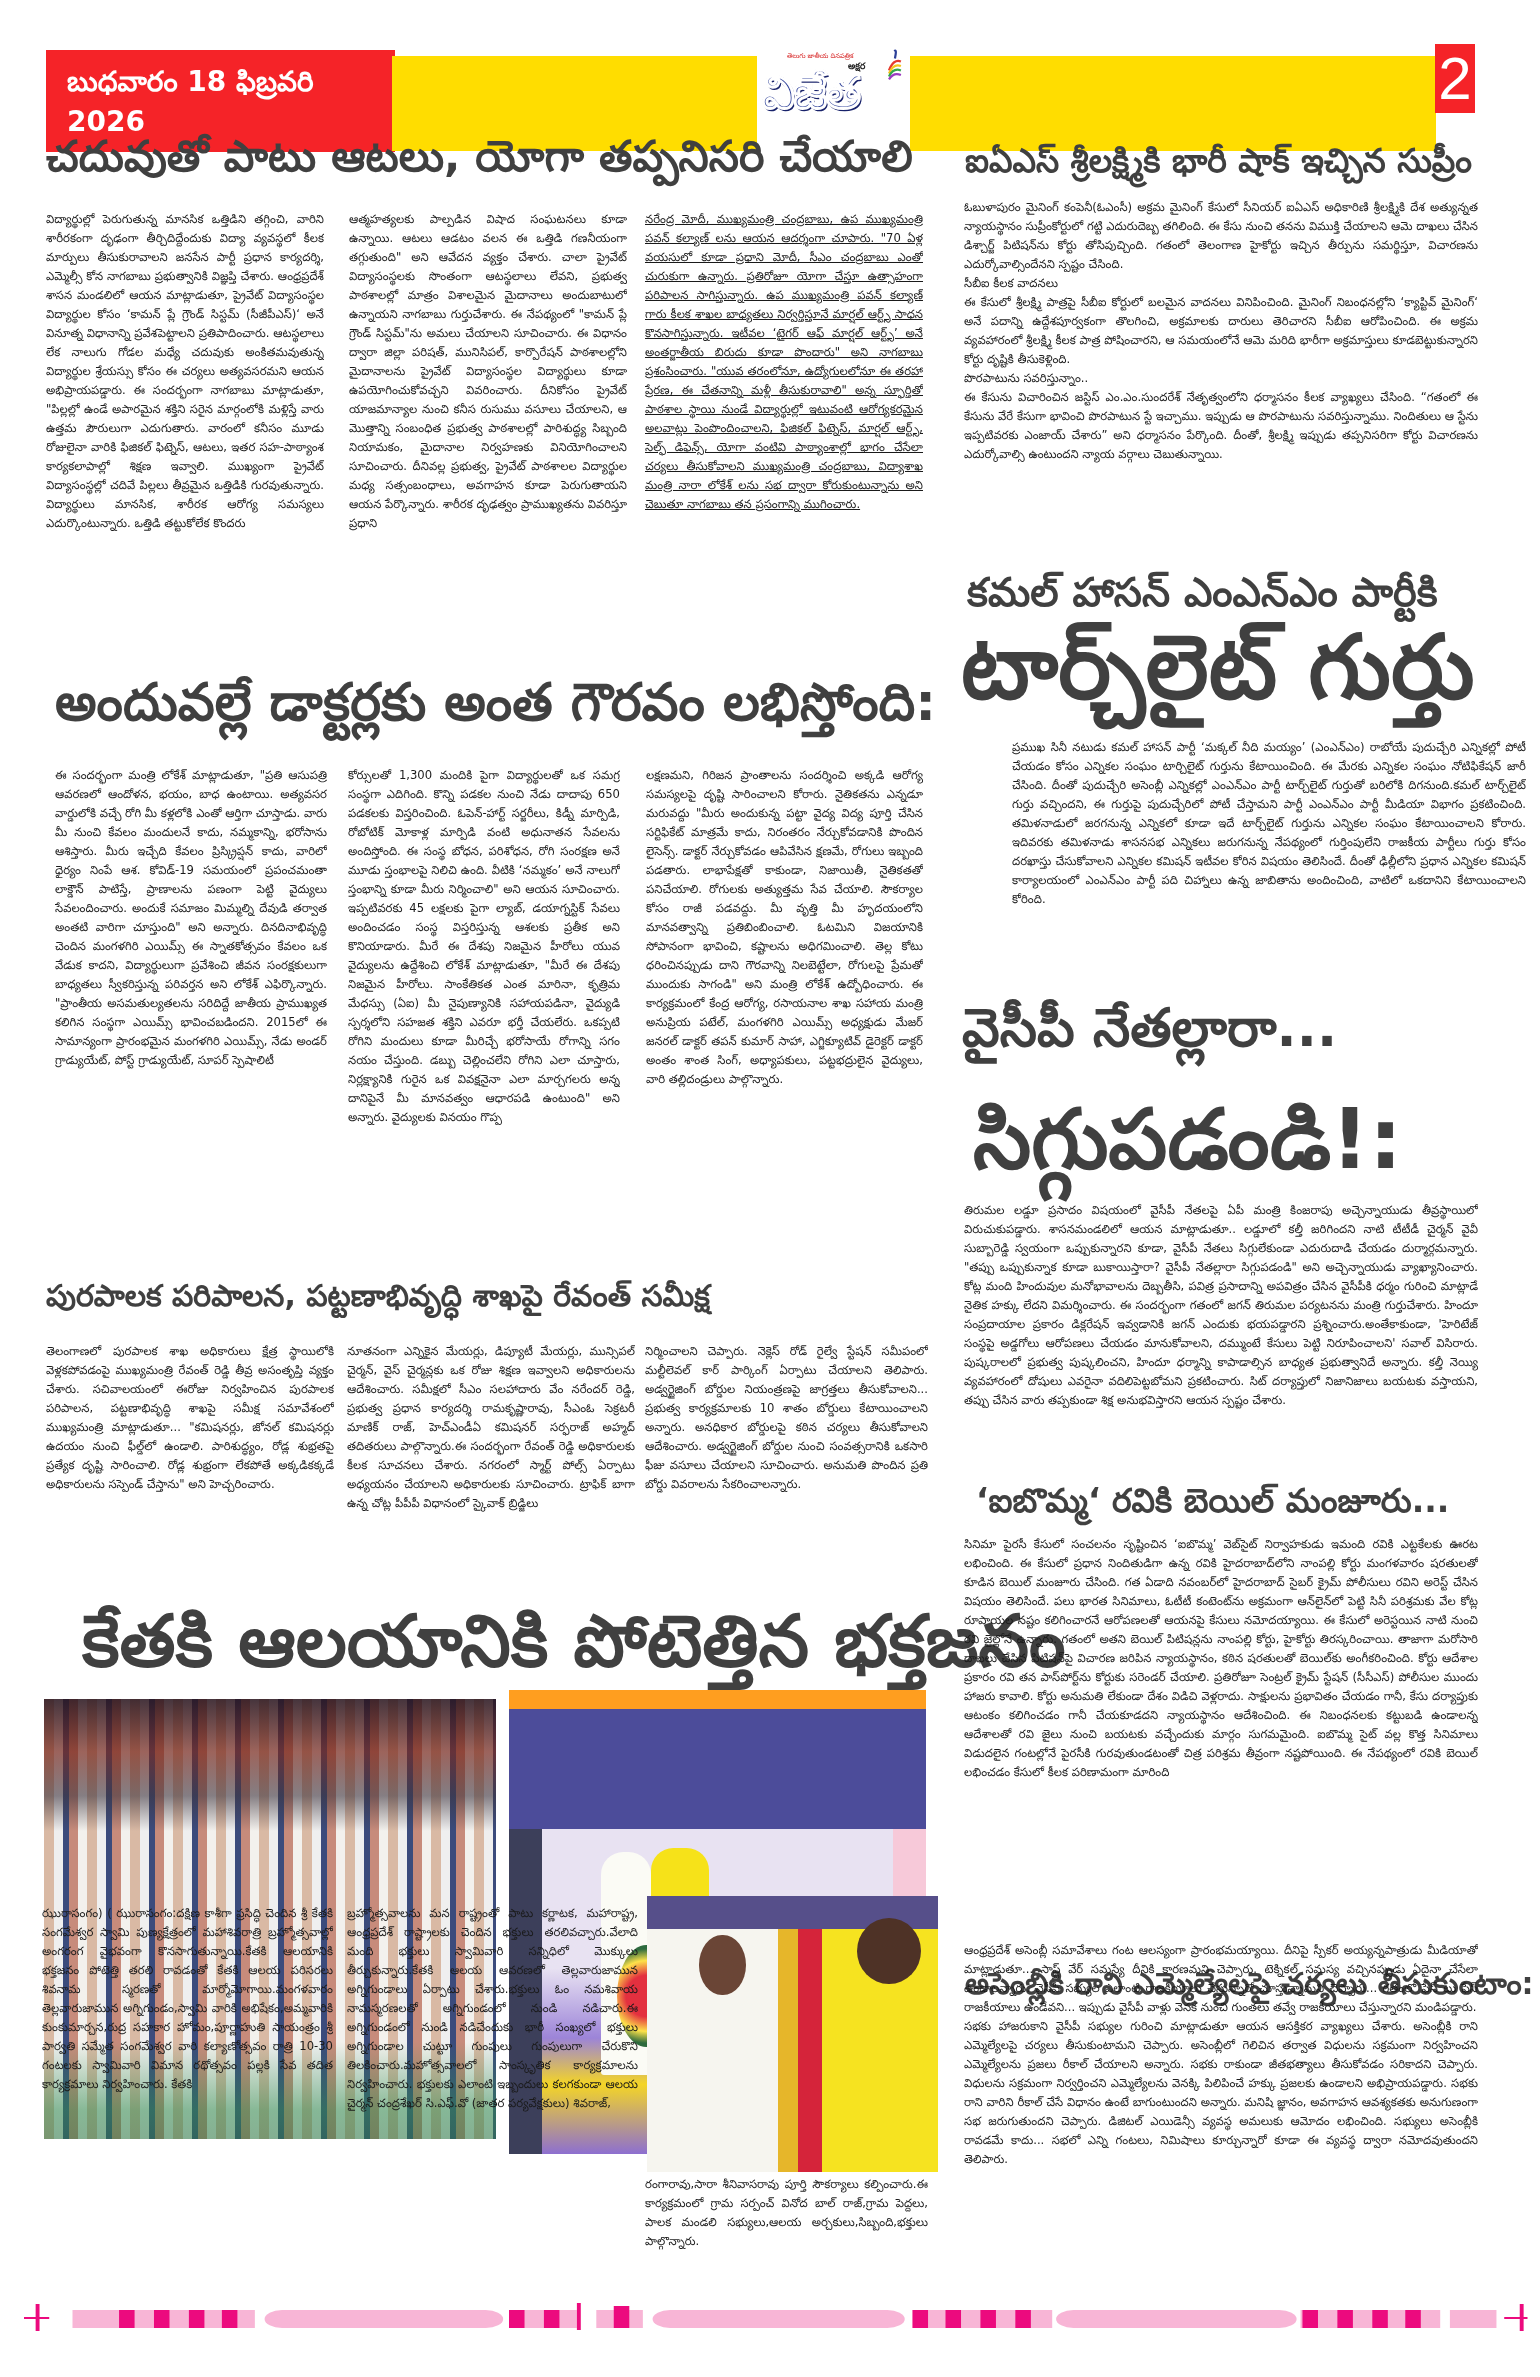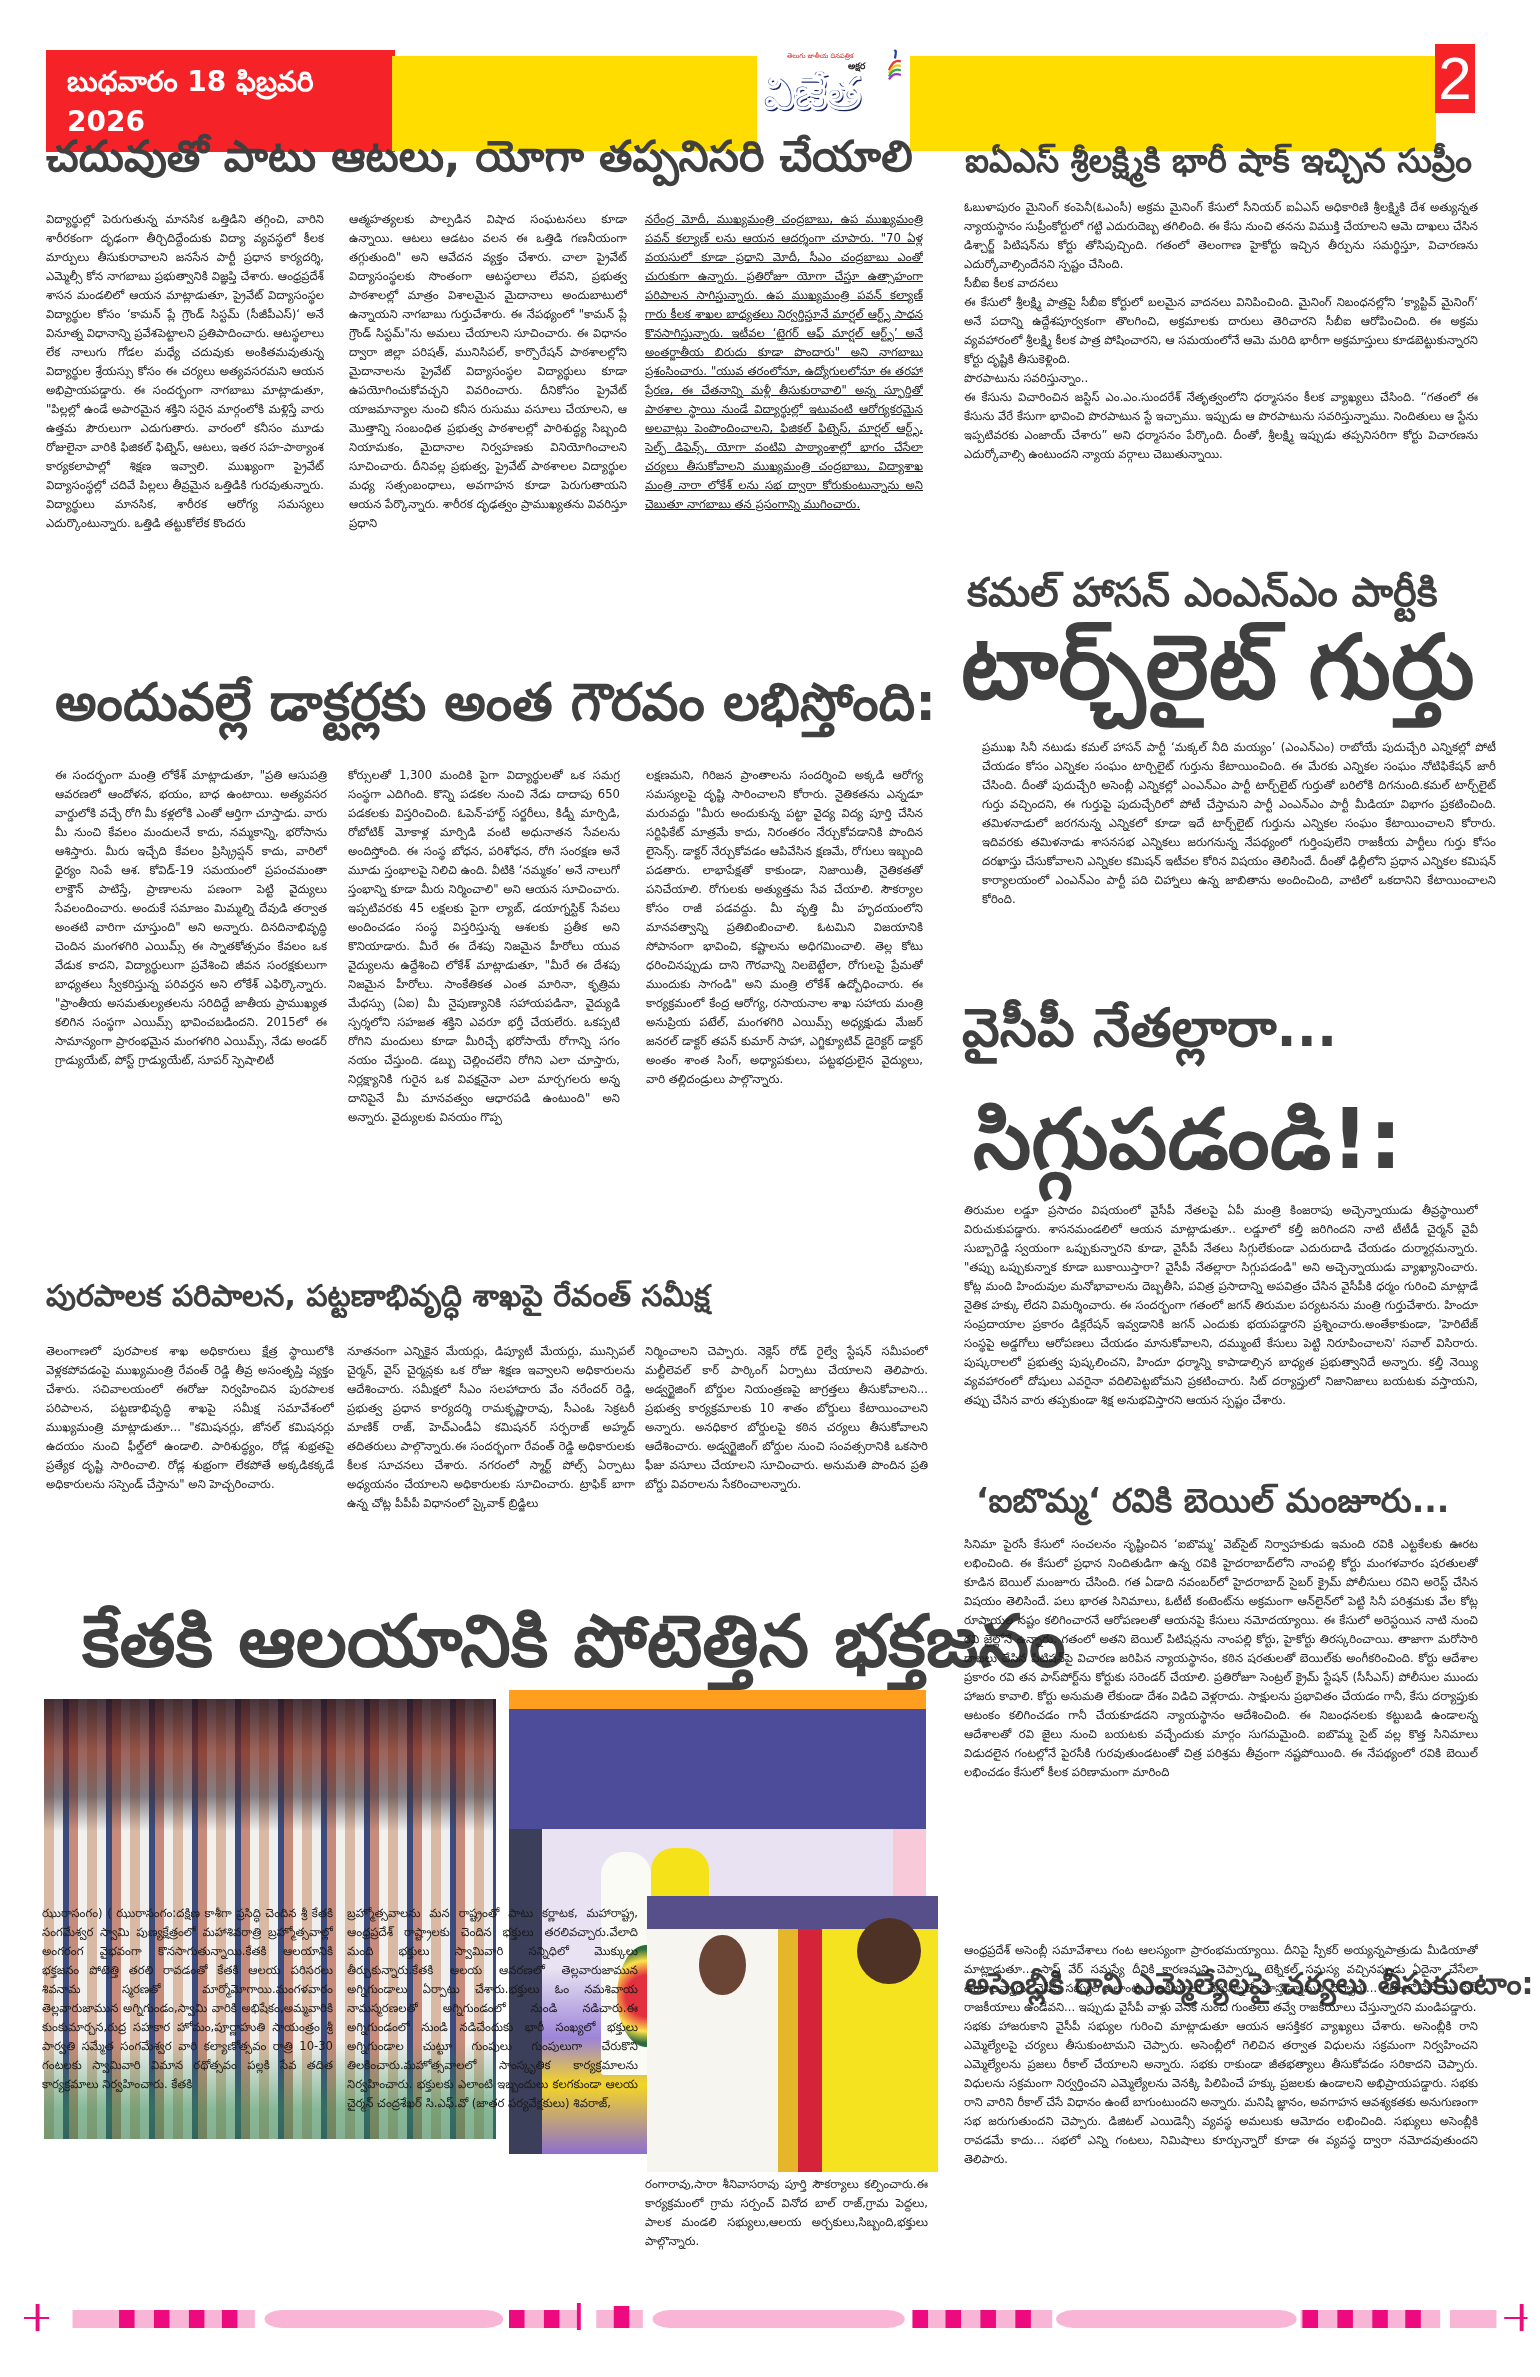--- a/index.html
+++ b/index.html
@@ -143,21 +143,21 @@
 <div class="col" style="left:964px; top:198px; width:514px; height:346px;">
   <p>ఓబుళాపురం మైనింగ్ కంపెనీ(ఓఎంసీ) అక్రమ మైనింగ్ కేసులో సీనియర్ ఐఏఎస్ అధికారిణి శ్రీలక్ష్మికి దేశ అత్యున్నత న్యాయస్థానం సుప్రీంకోర్టులో గట్టి ఎదురుదెబ్బ తగిలింది. ఈ కేసు నుంచి తనను విముక్తి చేయాలని ఆమె దాఖలు చేసిన డిశ్చార్జ్ పిటిషన్‌ను కోర్టు తోసిపుచ్చింది. గతంలో తెలంగాణ హైకోర్టు ఇచ్చిన తీర్పును సమర్థిస్తూ, విచారణను ఎదుర్కోవాల్సిందేనని స్పష్టం చేసింది.</p>
   <p class="sub">సీబీఐ కీలక వాదనలు</p>
   <p>ఈ కేసులో శ్రీలక్ష్మి పాత్రపై సీబీఐ కోర్టులో బలమైన వాదనలు వినిపించింది. మైనింగ్ నిబంధనల్లోని ‘క్యాప్టివ్ మైనింగ్‘ అనే పదాన్ని ఉద్దేశపూర్వకంగా తొలగించి, అక్రమాలకు దారులు తెరిచారని సీబీఐ ఆరోపించింది. ఈ అక్రమ వ్యవహారంలో శ్రీలక్ష్మి కీలక పాత్ర పోషించారని, ఆ సమయంలోనే ఆమె మరిది భారీగా అక్రమాస్తులు కూడబెట్టుకున్నారని కోర్టు దృష్టికి తీసుకెళ్లింది.</p>
   <p class="sub">పొరపాటును సవరిస్తున్నాం..</p>
   <p>ఈ కేసును విచారించిన జస్టిస్ ఎం.ఎం.సుందరేశ్ నేతృత్వంలోని ధర్మాసనం కీలక వ్యాఖ్యలు చేసింది. “గతంలో ఈ కేసును వేరే కేసుగా భావించి పొరపాటున స్టే ఇచ్చాము. ఇప్పుడు ఆ పొరపాటును సవరిస్తున్నాము. నిందితులు ఆ స్టేను ఇప్పటివరకు ఎంజాయ్ చేశారు” అని ధర్మాసనం పేర్కొంది. దీంతో, శ్రీలక్ష్మి ఇప్పుడు తప్పనిసరిగా కోర్టు విచారణను ఎదుర్కోవాల్సి ఉంటుందని న్యాయ వర్గాలు చెబుతున్నాయి.</p>
 </div>
 
 <div class="hl" style="left:967px; top:570px; font-size:40px;">కమల్ హాసన్ ఎంఎన్ఎం పార్టీకి</div>
 <div class="hl" style="left:961px; top:619px; font-size:89px;text-align:center;">టార్చ్‌లైట్ గుర్తు</div>
-<div class="col" style="left:982px; top:738px; width:514px; height:261px;">
+<div class="col" style="left:1012px; top:738px; width:514px; height:261px;">
   <p>ప్రముఖ సినీ నటుడు కమల్ హాసన్ పార్టీ ‘మక్కల్ నీది మయ్యం’ (ఎంఎన్ఎం) రాబోయే పుదుచ్చేరి ఎన్నికల్లో పోటీ చేయడం కోసం ఎన్నికల సంఘం టార్చిలైట్ గుర్తును కేటాయించింది. ఈ మేరకు ఎన్నికల సంఘం నోటిఫికేషన్ జారీ చేసింది. దీంతో పుదుచ్చేరి అసెంబ్లీ ఎన్నికల్లో ఎంఎన్ఎం పార్టీ టార్చ్‌లైట్ గుర్తుతో బరిలోకి దిగనుంది.కమల్ టార్చ్‌లైట్ గుర్తు వచ్చిందని, ఈ గుర్తుపై పుదుచ్చేరిలో పోటీ చేస్తామని పార్టీ ఎంఎన్ఎం పార్టీ మీడియా విభాగం ప్రకటించింది. తమిళనాడులో జరగనున్న ఎన్నికలో కూడా ఇదే టార్చ్‌లైట్ గుర్తును ఎన్నికల సంఘం కేటాయించాలని కోరారు. ఇదివరకు తమిళనాడు శాసనసభ ఎన్నికలు జరుగనున్న నేపథ్యంలో గుర్తింపులేని రాజకీయ పార్టీలు గుర్తు కోసం దరఖాస్తు చేసుకోవాలని ఎన్నికల కమిషన్ ఇటీవల కోరిన విషయం తెలిసిందే. దీంతో ఢిల్లీలోని ప్రధాన ఎన్నికల కమిషన్ కార్యాలయంలో ఎంఎన్ఎం పార్టీ పది చిహ్నాలు ఉన్న జాబితాను అందించింది, వాటిలో ఒకదానిని కేటాయించాలని కోరింది.</p>
 </div>
 
 <div class="hl" style="left:962px; top:999px; font-size:53px;">వైసీపీ నేతల్లారా...</div>
 <div class="hl" style="left:973px; top:1094px; font-size:83px;">సిగ్గుపడండి!:</div>
 <div class="col" style="left:964px; top:1201px; width:514px; height:276px;">
   <p>తిరుమల లడ్డూ ప్రసాదం విషయంలో వైసీపీ నేతలపై ఏపీ మంత్రి కింజరాపు అచ్చెన్నాయుడు తీవ్రస్థాయిలో విరుచుకుపడ్డారు. శాసనమండలిలో ఆయన మాట్లాడుతూ.. లడ్డూలో కల్తీ జరిగిందని నాటి టీటీడీ చైర్మన్ వైవీ సుబ్బారెడ్డి స్వయంగా ఒప్పుకున్నారని కూడా, వైసీపీ నేతలు సిగ్గులేకుండా ఎదురుదాడి చేయడం దుర్మార్గమన్నారు. "తప్పు ఒప్పుకున్నాక కూడా బుకాయిస్తారా? వైసీపీ నేతల్లారా సిగ్గుపడండి" అని అచ్చెన్నాయుడు వ్యాఖ్యానించారు. కోట్ల మంది హిందువుల మనోభావాలను దెబ్బతీసి, పవిత్ర ప్రసాదాన్ని అపవిత్రం చేసిన వైసీపీకి ధర్మం గురించి మాట్లాడే నైతిక హక్కు లేదని విమర్శించారు. ఈ సందర్భంగా గతంలో జగన్ తిరుమల పర్యటనను మంత్రి గుర్తుచేశారు. హిందూ సంప్రదాయాల ప్రకారం డిక్లరేషన్ ఇవ్వడానికి జగన్ ఎందుకు భయపడ్డారని ప్రశ్నించారు.అంతేకాకుండా, 'హెరిటేజ్ సంస్థపై అడ్డగోలు ఆరోపణలు చేయడం మానుకోవాలని, దమ్ముంటే కేసులు పెట్టి నిరూపించాలని' సవాల్ విసిరారు. పుష్కరాలలో ప్రభుత్వ పుష్కలించని, హిందూ ధర్మాన్ని కాపాడాల్సిన బాధ్యత ప్రభుత్వానిదే అన్నారు. కల్తీ నెయ్యి వ్యవహారంలో దోషులు ఎవరైనా వదిలిపెట్టబోమని ప్రకటించారు. సిట్ దర్యాప్తులో నిజానిజాలు బయటకు వస్తాయని, తప్పు చేసిన వారు తప్పకుండా శిక్ష అనుభవిస్తారని ఆయన స్పష్టం చేశారు.</p>
 </div>
 
 <div class="hl" style="left:976px; top:1483px; font-size:33px;">‘ఐబొమ్మ‘ రవికి బెయిల్ మంజూరు...</div>

